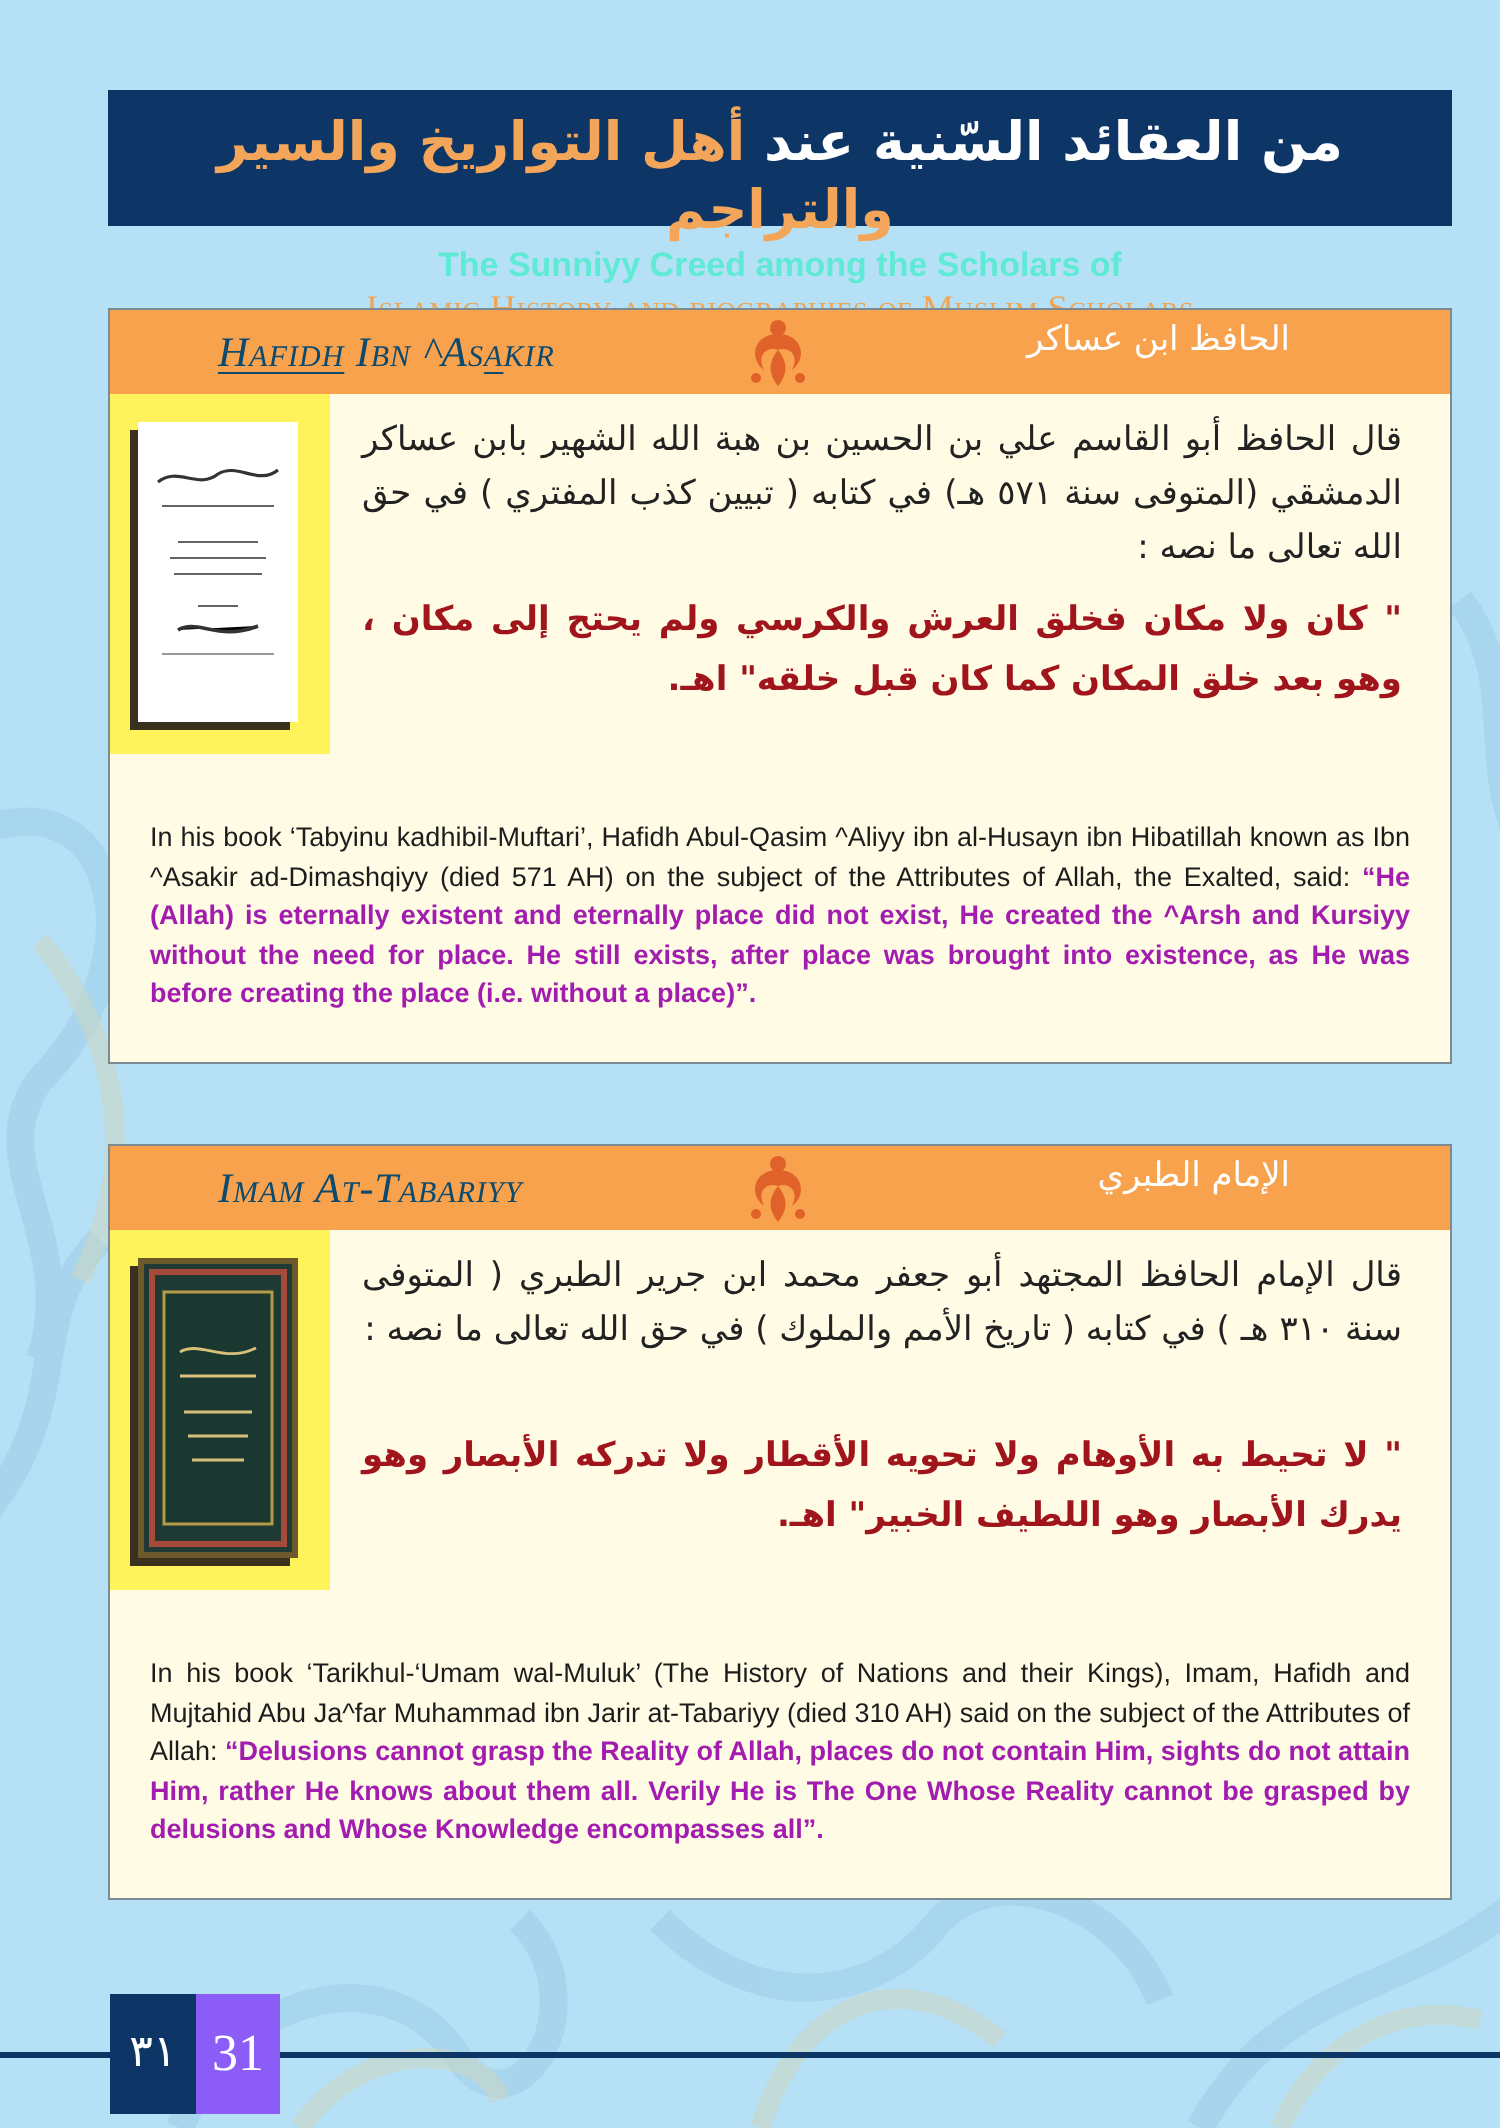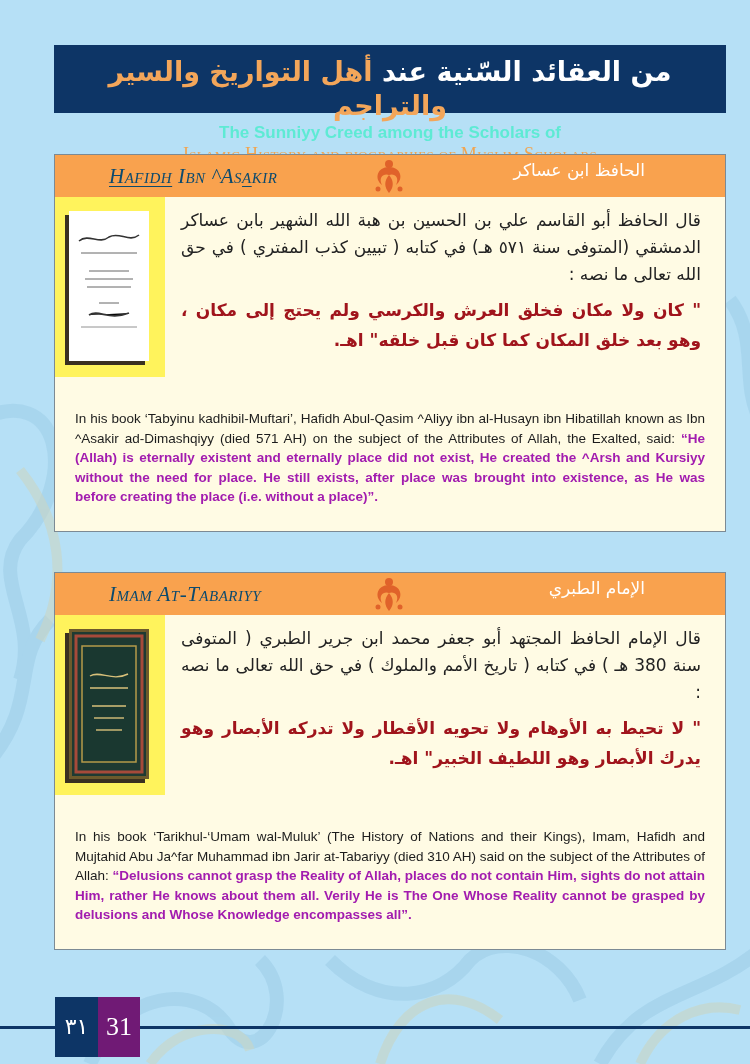--- a/index.html
+++ b/index.html
@@ -59,21 +59,21 @@
     position: absolute; left: 20px; right: 20px; font-size: 13.5px; line-height: 19.5px;
     color: #1c1c1c; text-align: justify;
   }
   .en-text .q { color: #a21caf; font-weight: bold; }
   .page-line { position: absolute; left: 0; right: 0; top: 1026px; height: 3px; background: #0d3566; }
   .page-num-ar {
     position: absolute; left: 55px; top: 997px; width: 43px; height: 60px; background: #0d3566;
     color: #fff; font-size: 22px; text-align: center; line-height: 60px; font-family: "DejaVu Sans", sans-serif;
   }
   .page-num-en {
-    position: absolute; left: 98px; top: 997px; width: 42px; height: 60px; background: #701a75;
+    position: absolute; left: 98px; top: 997px; width: 42px; height: 60px; background: #8b5cf6;
     color: #fff; font-size: 26px; text-align: center; line-height: 60px; font-family: "Liberation Serif", serif;
   }
 </style>
 </head>
 <body>
 
 <svg class="bg-deco" width="750" height="1064" viewBox="0 0 750 1064">
   <g fill="none" stroke="#a5d3ec" stroke-width="14" opacity="0.8">
     <path d="M-20 420 C 60 380, 80 480, 20 540 C -10 580, 40 620, 20 680"></path>
     <path d="M-10 760 C 40 700, 10 660, 50 620"></path>
@@ -163,21 +163,21 @@
         <g stroke="#d8c07a" stroke-width="1.4" fill="none">
             <path d="M18 44 C 28 38, 40 50, 56 42"></path>
             <line x1="18" y1="56" x2="56" y2="56"></line>
             <line x1="20" y1="74" x2="54" y2="74"></line>
             <line x1="22" y1="86" x2="52" y2="86"></line>
             <line x1="24" y1="98" x2="50" y2="98"></line>
           </g>
       </svg>
     </div>
   </div>
-  <div class="ar-text" style="top:52px;">قال الإمام الحافظ المجتهد أبو جعفر محمد ابن جرير الطبري ( المتوفى سنة 380 هـ ) في كتابه ( تاريخ الأمم والملوك ) في حق الله تعالى ما نصه :</div>
+  <div class="ar-text" style="top:52px;">قال الإمام الحافظ المجتهد أبو جعفر محمد ابن جرير الطبري ( المتوفى سنة ٣١٠ هـ ) في كتابه ( تاريخ الأمم والملوك ) في حق الله تعالى ما نصه :</div>
   <div class="ar-text ar-quote" style="top:140px;">" لا تحيط به الأوهام ولا تحويه الأقطار ولا تدركه الأبصار وهو يدرك الأبصار وهو اللطيف الخبير" اهـ.</div>
   <div class="en-text" style="top:254px;">
     <span>In his book ‘Tarikhul-‘Umam wal-Muluk’ (The History of Nations and their Kings), Imam, Hafidh and Mujtahid Abu Ja^far Muhammad ibn Jarir at-Tabariyy (died 310 AH) said on the subject of the Attributes of Allah: </span><span class="q">“Delusions cannot grasp the Reality of Allah, places do not contain Him, sights do not attain Him, rather He knows about them all. Verily He is The One Whose Reality cannot be grasped by delusions and Whose Knowledge encompasses all”.</span>
   </div>
 </div>
 
 <div class="page-line"></div>
 <div class="page-num-ar">٣١</div>
 <div class="page-num-en">31</div>
 

